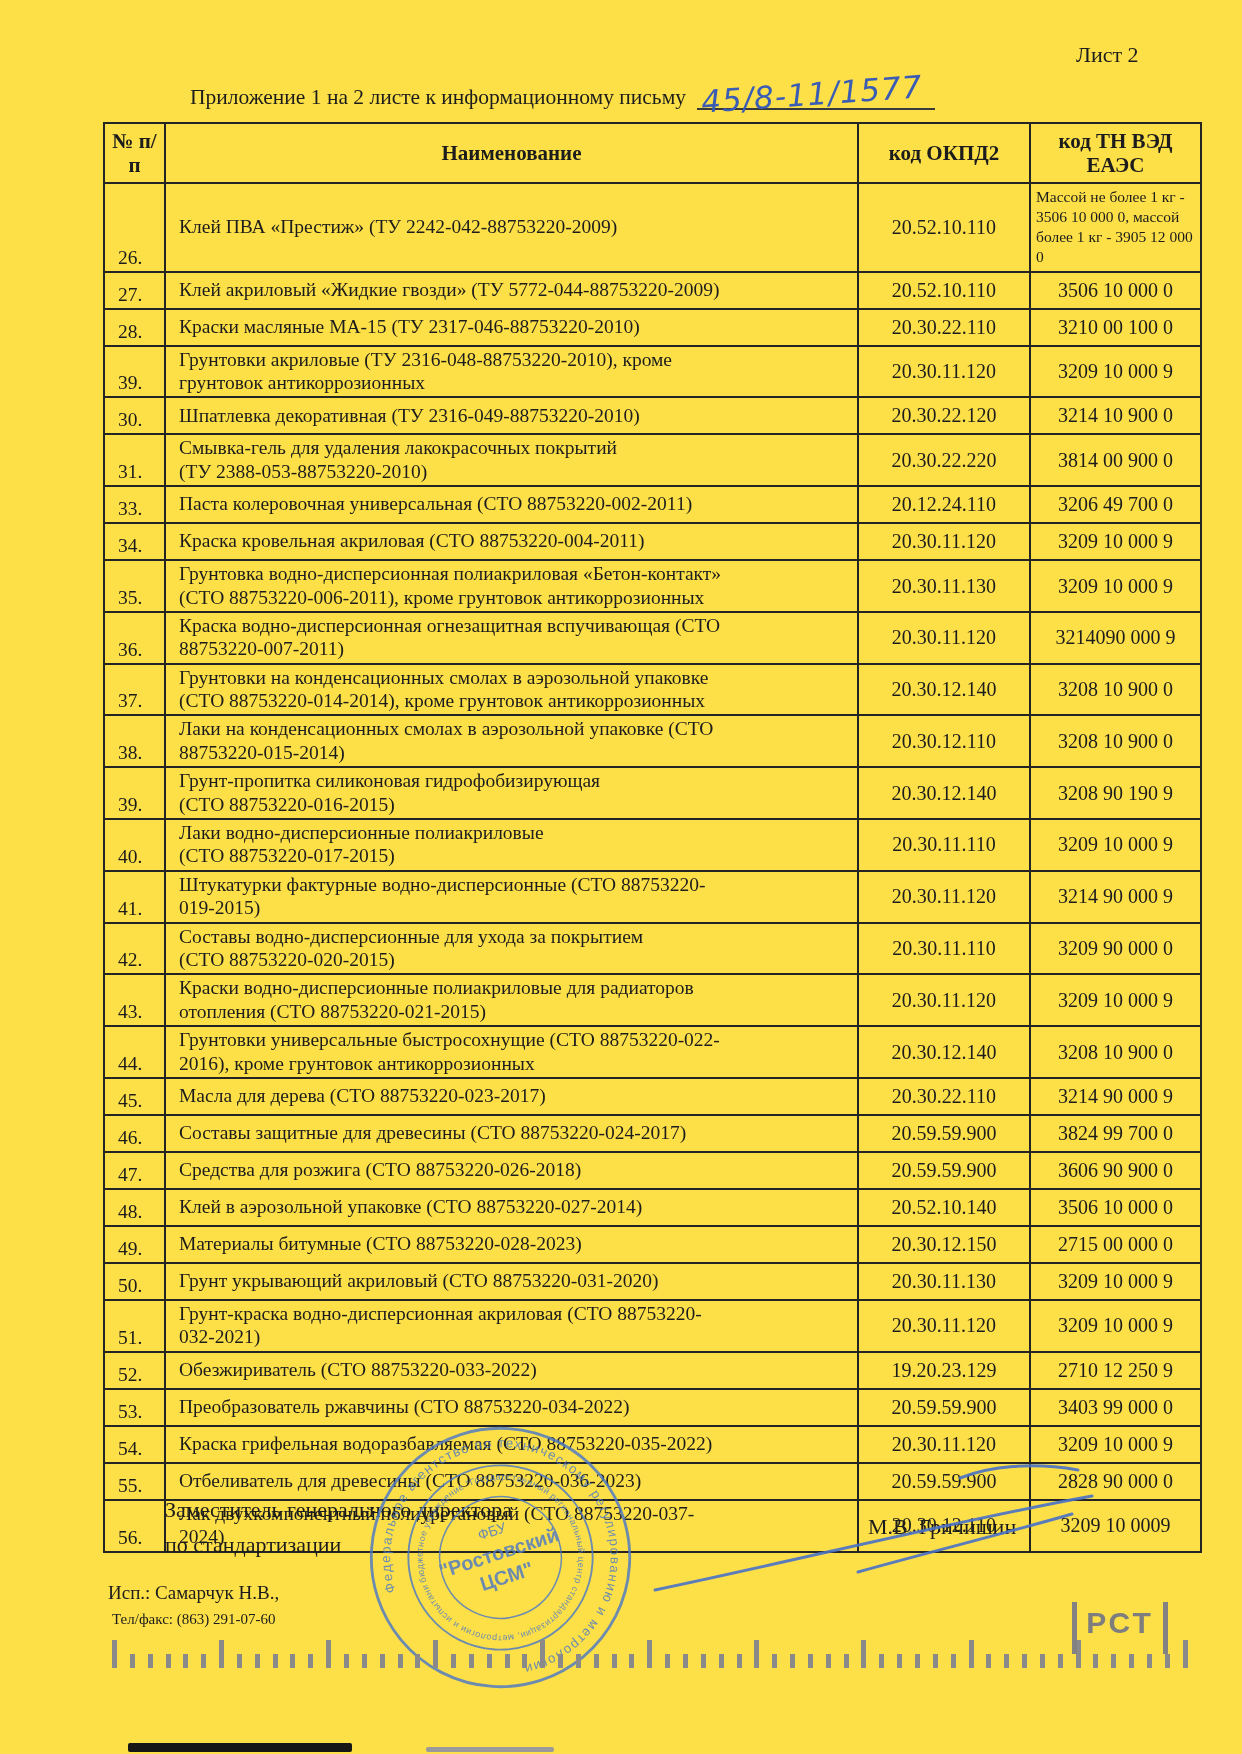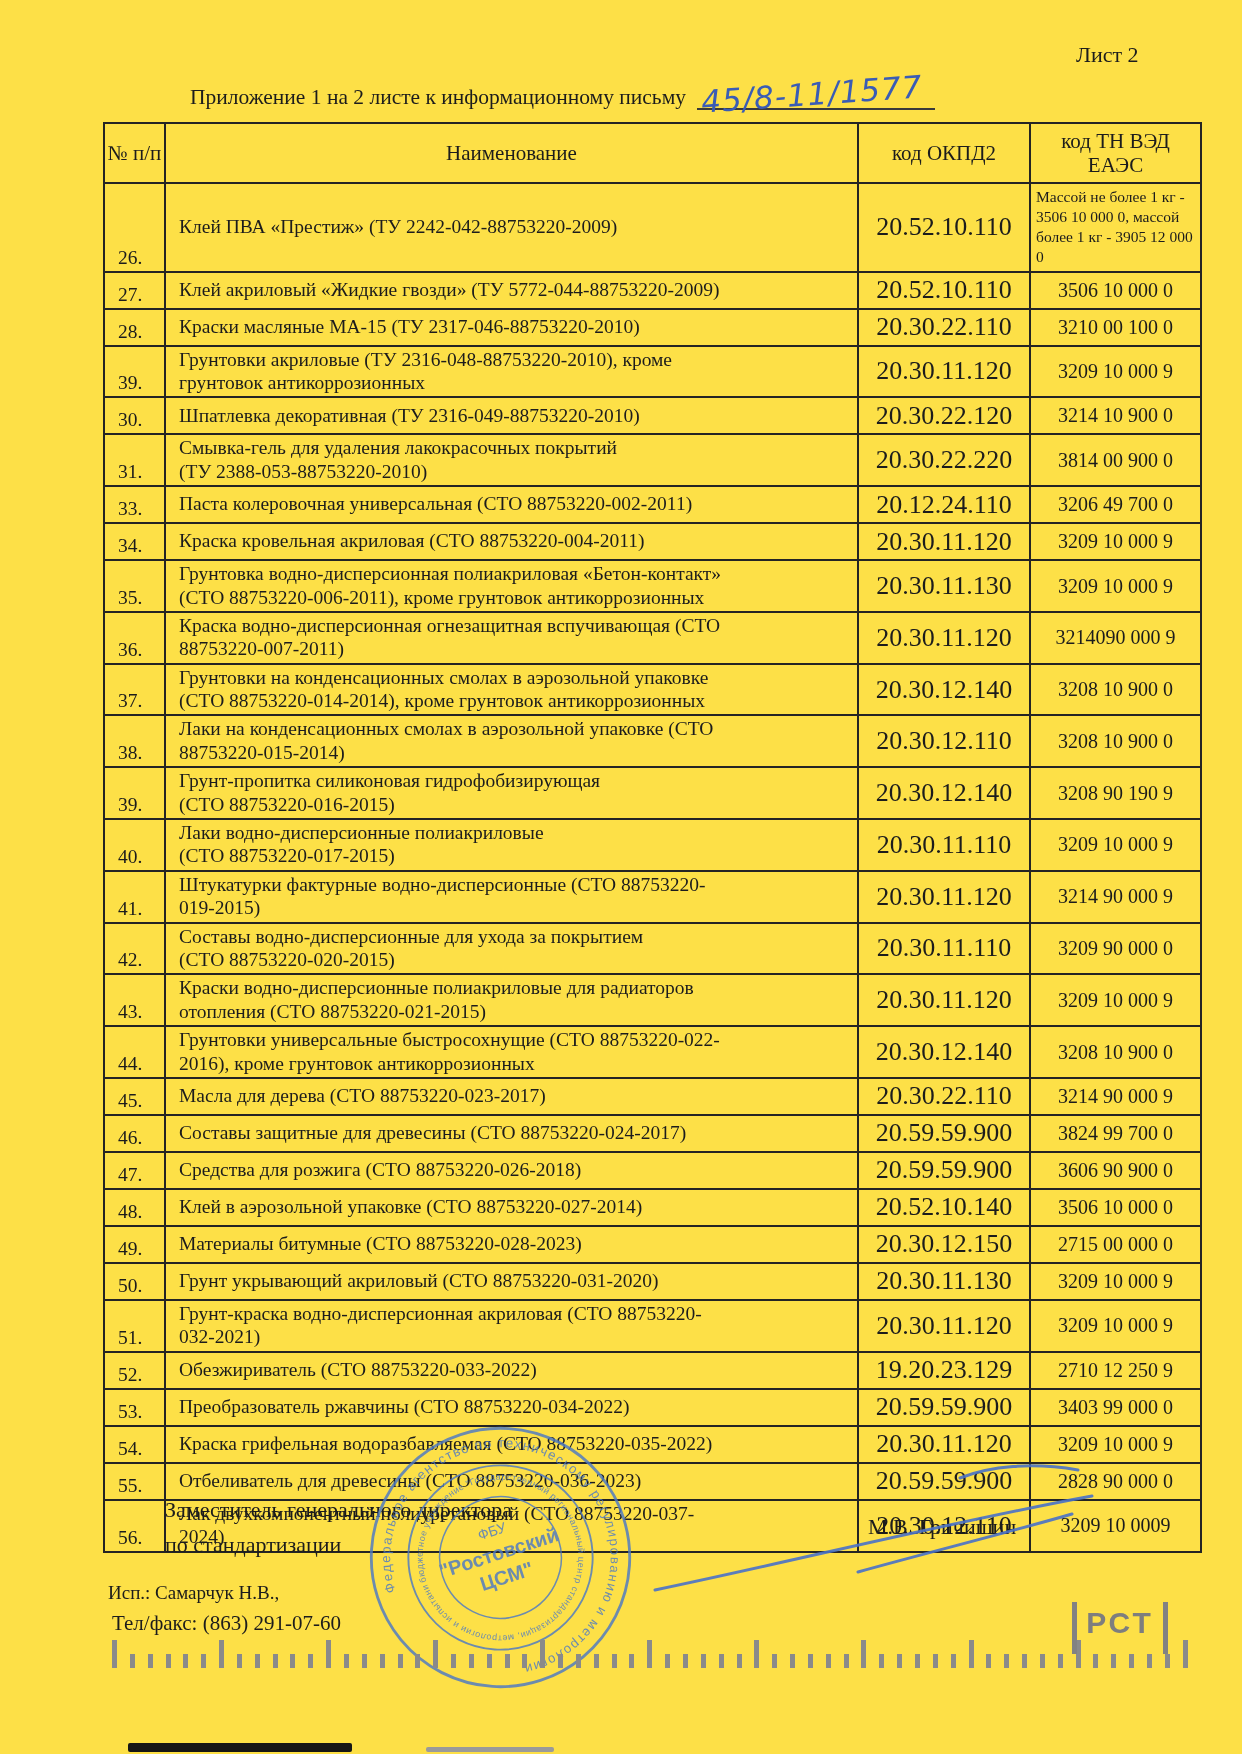--- a/index.html
+++ b/index.html
@@ -12,36 +12,36 @@
   .title-row { position:absolute; left:190px; top:72px; font-size:21.5px; white-space:nowrap; }
   .hand-area { display:inline-block; position:relative; width:238px; height:36px;
     border-bottom:2.5px solid #3a3a3a; margin-left:6px; vertical-align:bottom; }
   .handwritten { position:absolute; left:4px; bottom:-4px; font-size:31px; color:#3a5cb5;
     font-style:italic; font-family:"DejaVu Sans",sans-serif;
     transform:rotate(-4deg); letter-spacing:1px; white-space:nowrap; }
 
   table.doc { position:absolute; left:103px; top:122px; width:1097px;
     border-collapse:collapse; table-layout:fixed; }
   table.doc th, table.doc td { border:2px solid #242424; }
-  table.doc th { font-size:21px; font-weight:normal; text-align:center;
+  table.doc th { font-size:21px; font-weight:bold; text-align:center;
     vertical-align:middle; padding:3px 2px; height:52px; line-height:1.15; }
   td.c-num { vertical-align:bottom; text-align:left; padding:5px 2px 2px 13px;
     font-size:19.5px; height:28px; }
   td.c-name { text-align:left; padding:1px 6px 2px 13px; font-size:19.5px;
     vertical-align:middle; line-height:1.2; white-space:pre-line; }
-  td.c-okpd { text-align:center; vertical-align:middle; font-size:26px;border-radius:12px; }
+  td.c-okpd { text-align:center; vertical-align:middle; font-size:20px;border-radius:12px; }
   td.c-tnved { text-align:center; vertical-align:middle; font-size:20px;border-radius:10px; }
   td.c-tnved.multi { font-size:15.5px; text-align:left; vertical-align:top;
     padding:3px 5px; line-height:1.3; }
 
   .signer-title { position:absolute; left:165px; top:1492px; font-size:22px;
     line-height:1.6; white-space:pre-line; }
   .signer-name { position:absolute; left:868px; top:1514px; font-size:22px; }
   .executor { position:absolute; left:108px; top:1582px; font-size:19px; }
-  .phone { position:absolute; left:112px; top:1611px; font-size:21px; }
+  .phone { position:absolute; left:112px; top:1611px; font-size:15px; }
 
   .stamp { position:absolute; left:358px; top:1415px; width:285px; height:285px;
     opacity:0.82; pointer-events:none; }
   .signature { position:absolute; left:630px; top:1450px; width:480px; height:170px;
     pointer-events:none; }
 
   .ruler { position:absolute; left:112px; top:1638px; width:1076px; height:30px;
     display:flex; justify-content:space-between; align-items:flex-end; }
   .tick { width:5px; height:14px; background:#8a8a8a; }
   .tick.tall { height:28px; }

